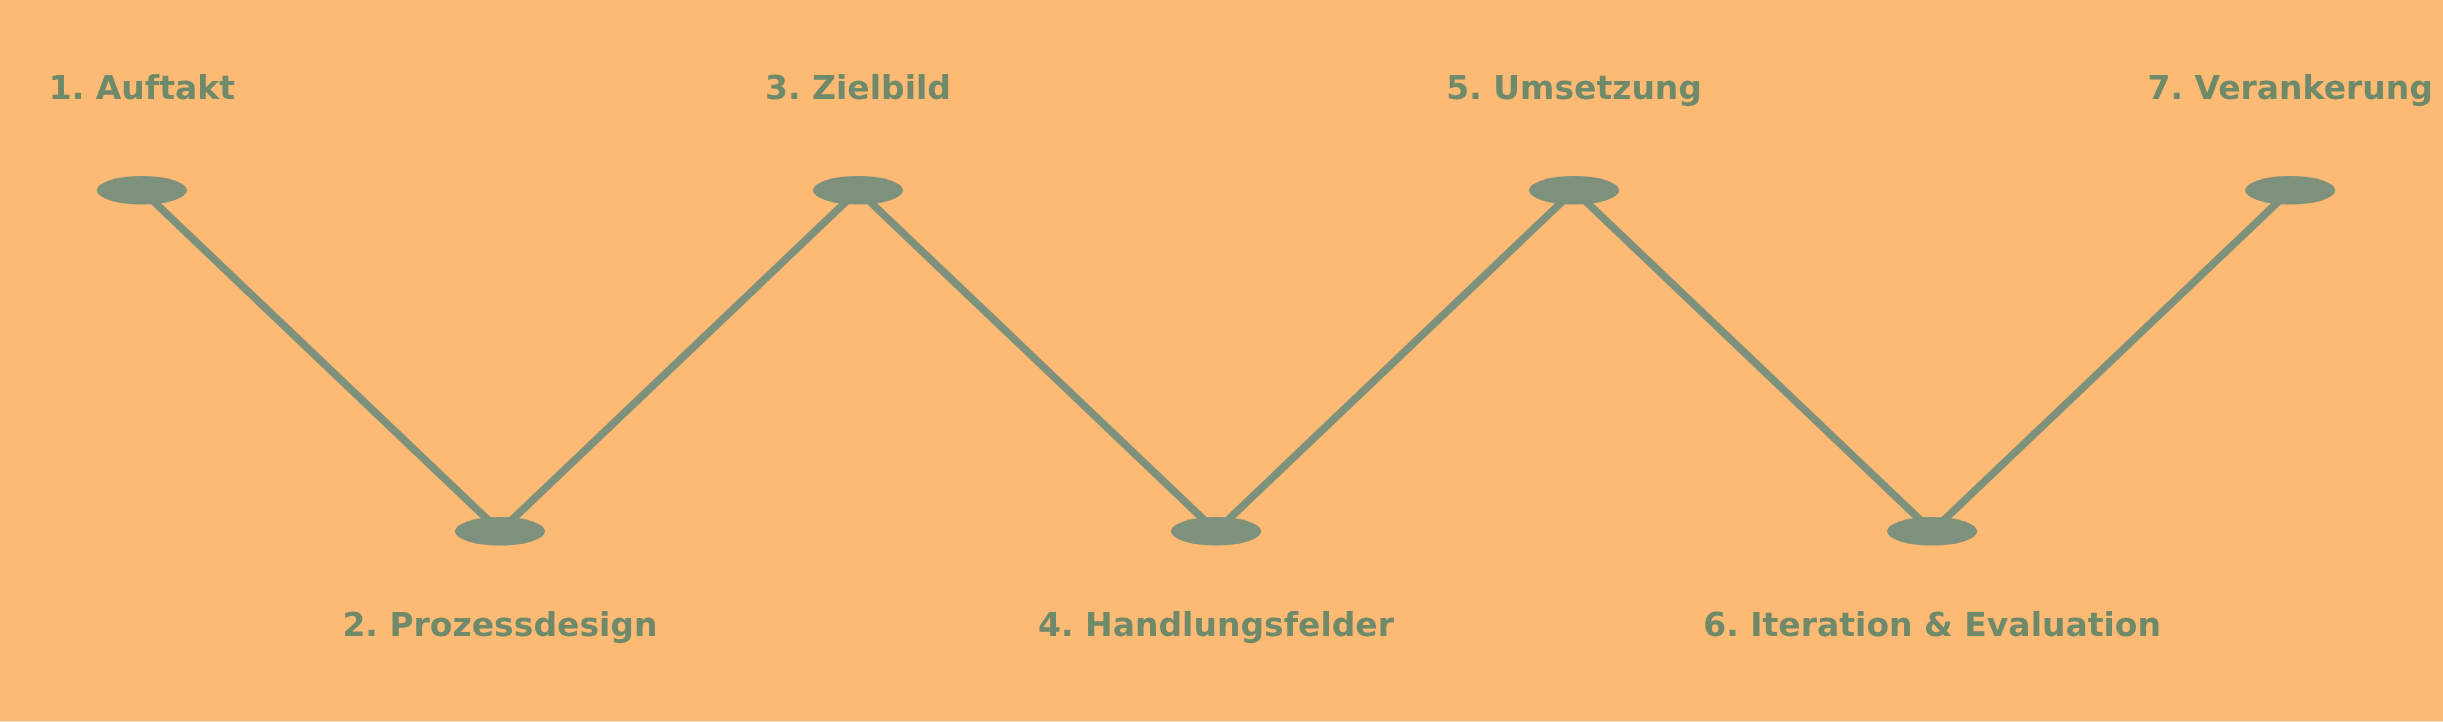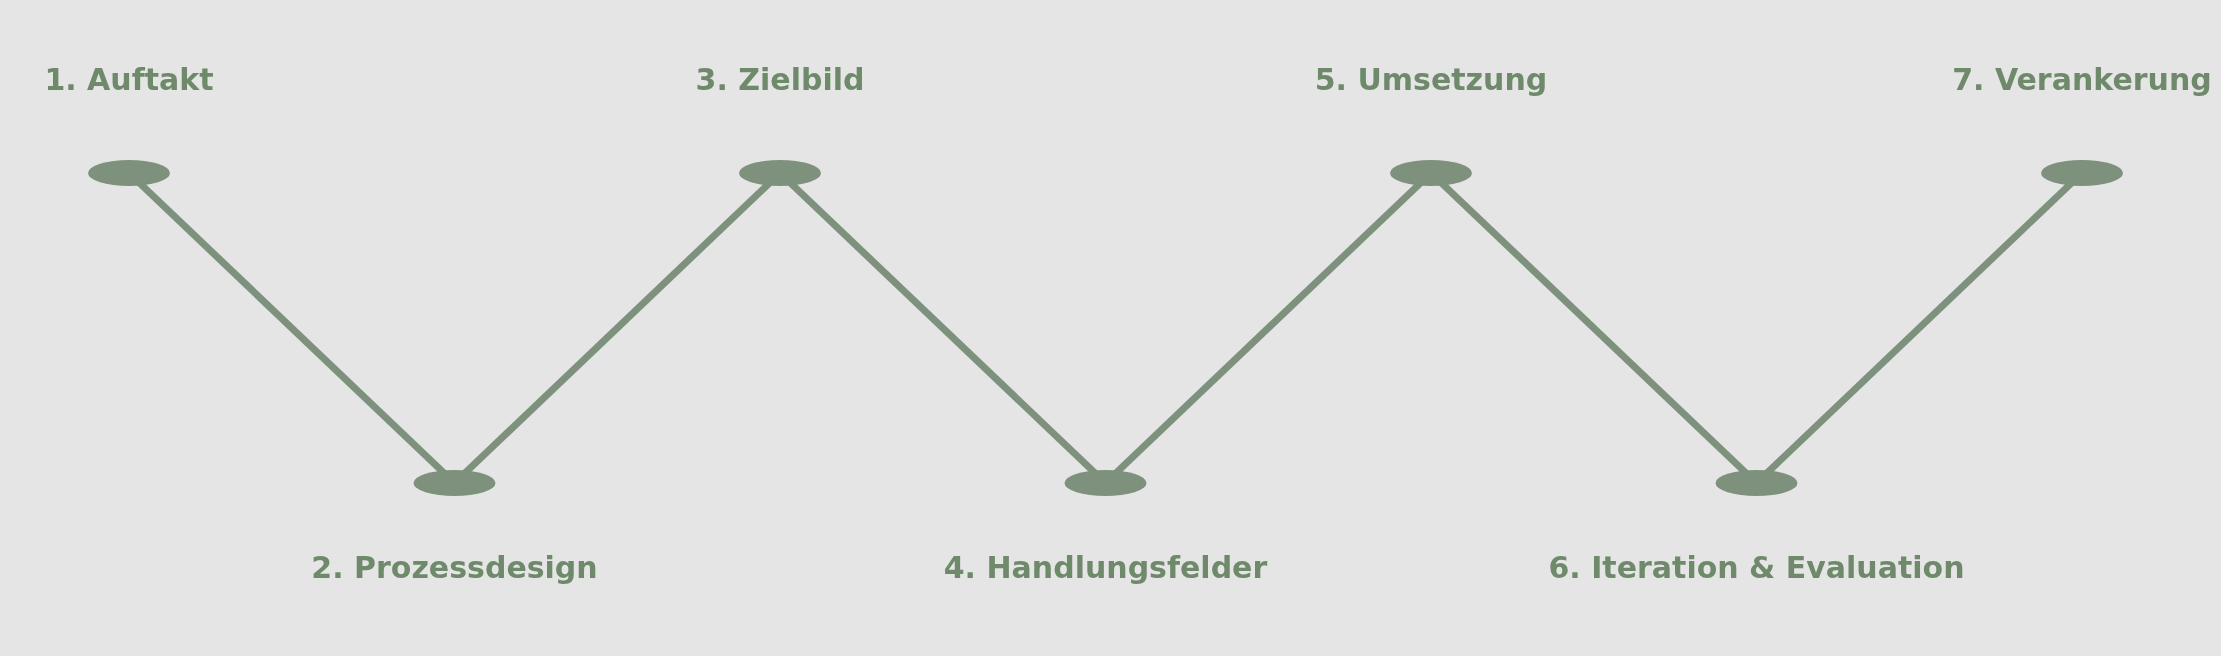--- a/index.html
+++ b/index.html
@@ -4,21 +4,21 @@
 <style>
   html, body {
     margin: 0;
     padding: 0;
     background: #ffffff;
   }
   .canvas {
     position: relative;
     width: 2221px;
     height: 656px;
-    background: #e5e5e5;
+    background: #fdba74;
     overflow: hidden;
     font-family: "DejaVu Sans", "Liberation Sans", sans-serif;
   }
   .canvas svg {
     display: block;
     width: 2221px;
     height: 656px;
   }
   .step-label {
     font-weight: bold;

